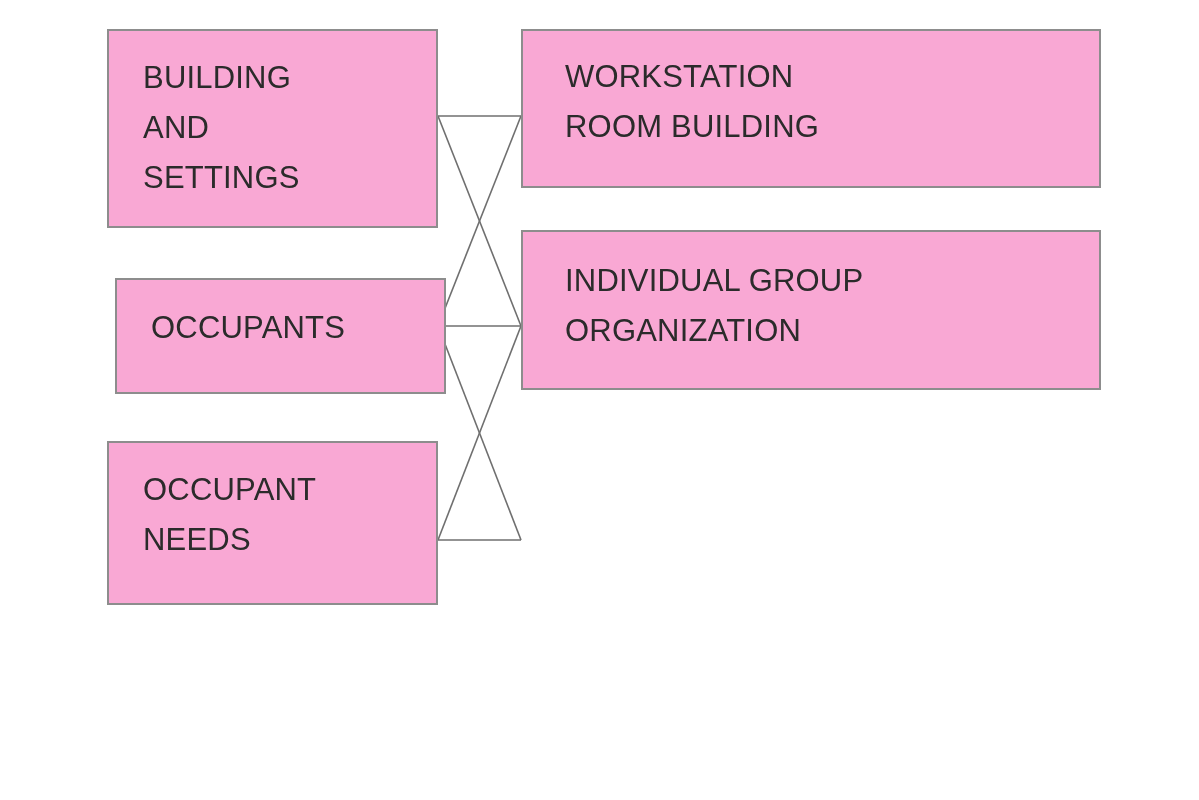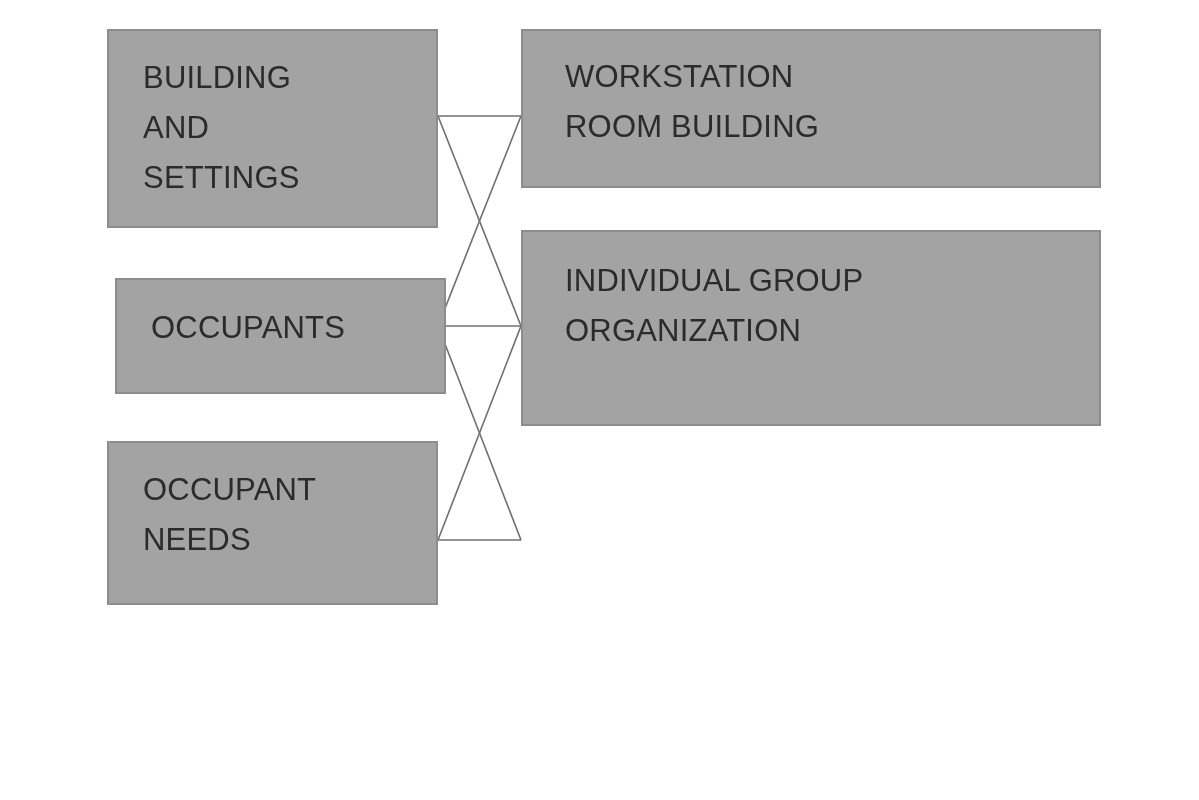--- a/index.html
+++ b/index.html
@@ -19,21 +19,21 @@
     position: absolute;
     left: 0;
     top: 0;
     width: 1199px;
     height: 800px;
     pointer-events: none;
   }
   .node-box {
     position: absolute;
     box-sizing: border-box;
-    background: #a3a3a3;
+    background: #f9a8d4;
     border: 2px solid #8d8d8d;
   }
   .node-text {
     position: absolute;
     left: 34px;
     top: 22px;
     right: 10px;
     color: #2b2b2b;
     font-size: 31px;
     line-height: 50px;
@@ -83,19 +83,19 @@
   <div class="node-box" style="left:107px; top:441px; width:331px; height:164px;padding-left:48px;">
     <div class="node-text" style="top:22px;">OCCUPANT
 NEEDS</div>
   </div>
 
   <div class="node-box" style="left:521px; top:29px; width:580px; height:159px;">
     <div class="node-text right-col">WORKSTATION
 ROOM BUILDING</div>
   </div>
 
-  <div class="node-box" style="left:521px; top:230px; width:580px; height:196px;">
+  <div class="node-box" style="left:521px; top:230px; width:580px; height:160px;">
     <div class="node-text right-col" style="top:24px;">INDIVIDUAL GROUP
 ORGANIZATION</div>
   </div>
 
 
 </div>
 
 </body></html>

